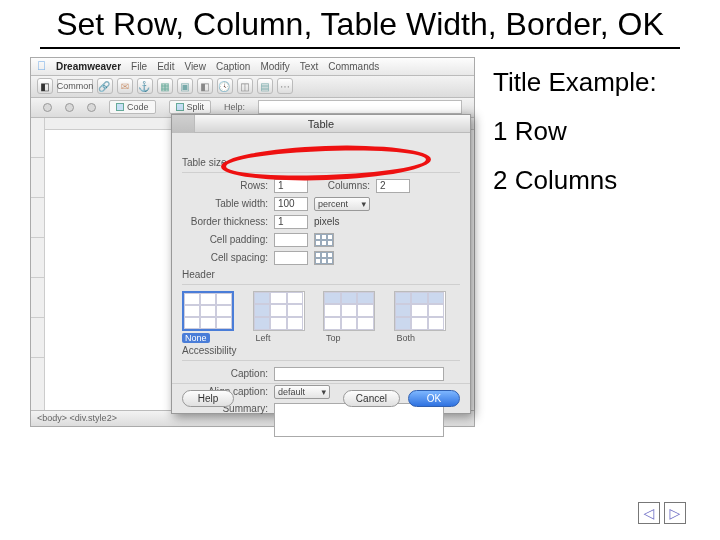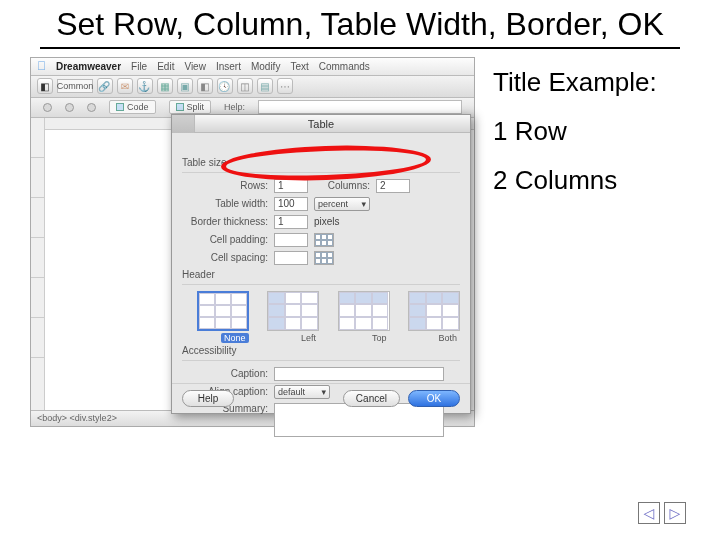--- a/index.html
+++ b/index.html
@@ -124,21 +124,21 @@
   .hrule { height:1px;background:#cfcfcf;margin:2px 0 6px 0; }
   .row-field { display:flex;align-items:center;gap:6px;margin:4px 0;justify-content:flex-start; }
   .row-field label { width:86px;text-align:right;color:#555; }
   .num-input { width:34px;height:14px;background:#fff;border:1px solid #aaa;font-size:10px;padding:0 3px;display:flex;align-items:center; }
   .dropdown { width:56px;height:14px;background:linear-gradient(#fdfdfd,#e4e4e4);border:1px solid #999;border-radius:2px;display:flex;align-items:center;justify-content:space-between;padding:0 3px;font-size:9px;color:#444; }
   .grid-icon { width:20px;height:14px;background:#fff;border:1px solid #aaa;display:grid;grid-template-columns:repeat(3,1fr);grid-template-rows:repeat(2,1fr); }
   .grid-icon span { border:1px solid #9ab; }
   .header-previews { display:flex;gap:4px;margin:6px 0 2px 0;justify-content:center; }
   .hp {
     width:68px;
-    display:flex;flex-direction:column;align-items:flex-end;gap:2px;
+    display:flex;flex-direction:column;align-items:flex-start;gap:2px;
   }
   .hp .preview {
     width:52px;height:40px;background:#fff;border:1px solid #bbb;
     display:grid;grid-template-columns:repeat(3,1fr);grid-template-rows:repeat(3,1fr);
   }
   .hp .preview span { border:1px solid #ccd; }
   .hp.selected .preview { border:2px solid #4a7dd8; }
   .hp .lbl { font-size:9px;color:#fff;background:#4a7dd8;border-radius:2px;padding:0 3px; }
   .hp:not(.selected) .lbl { color:#555;background:transparent; }
   .text-input { width:170px;height:14px;background:#fff;border:1px solid #aaa; }
@@ -195,21 +195,21 @@
 <div class="content-row">
 
   <div class="app-shot">
 
     <div class="mac-menubar">
       <span class="apple-icon"></span>
       <span class="menubar-item bold">Dreamweaver</span>
       <span class="menubar-item">File</span>
       <span class="menubar-item">Edit</span>
       <span class="menubar-item">View</span>
-      <span class="menubar-item">Insert</span>
+      <span class="menubar-item">Caption</span>
       <span class="menubar-item">Modify</span>
       <span class="menubar-item">Text</span>
       <span class="menubar-item">Commands</span>
     </div>
 
     <div class="toolbar">
       <span class="tool-icon">◧</span>
       <div class="toolbar-tab">Common</div>
       <span class="tool-icon" style="color:#6a9">🔗</span>
       <span class="tool-icon" style="color:#c97">✉</span>

